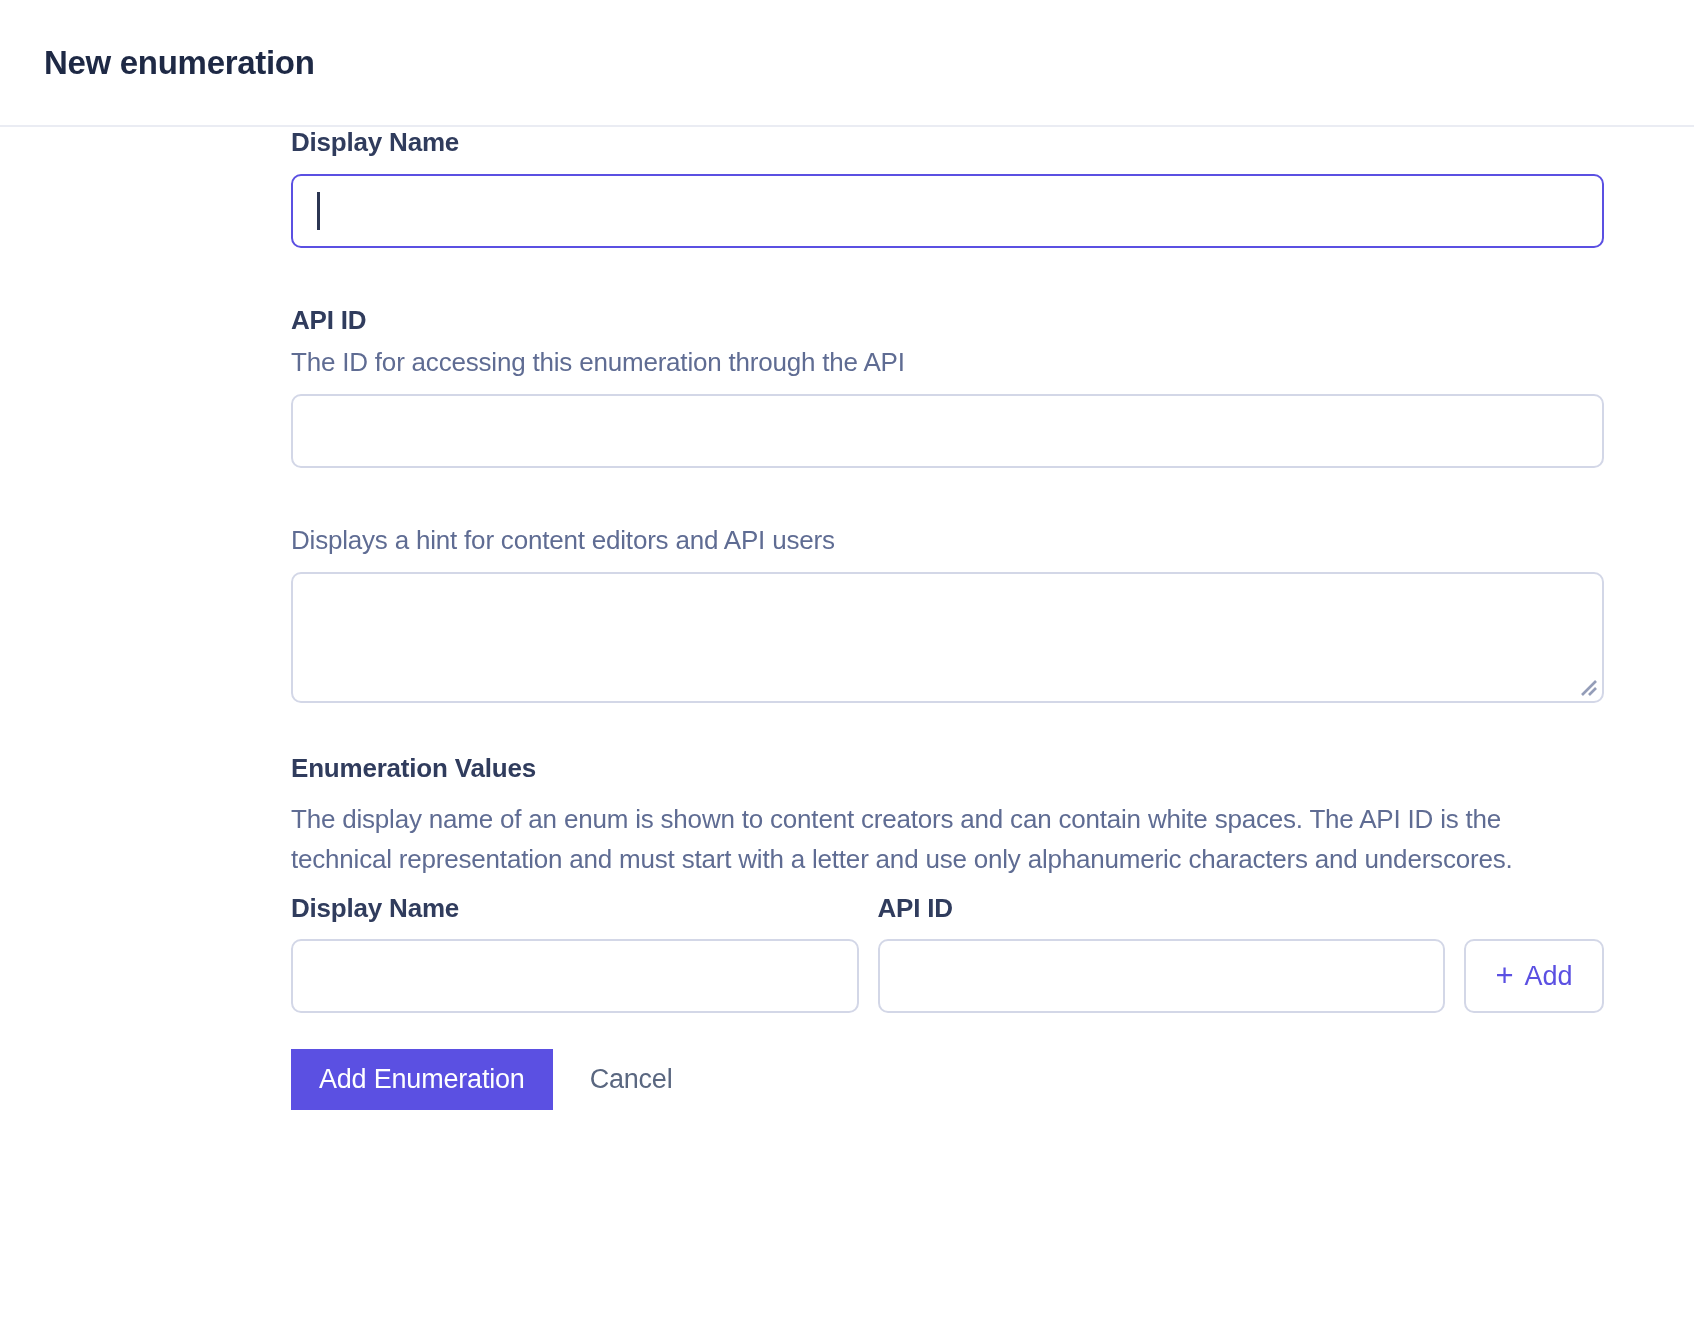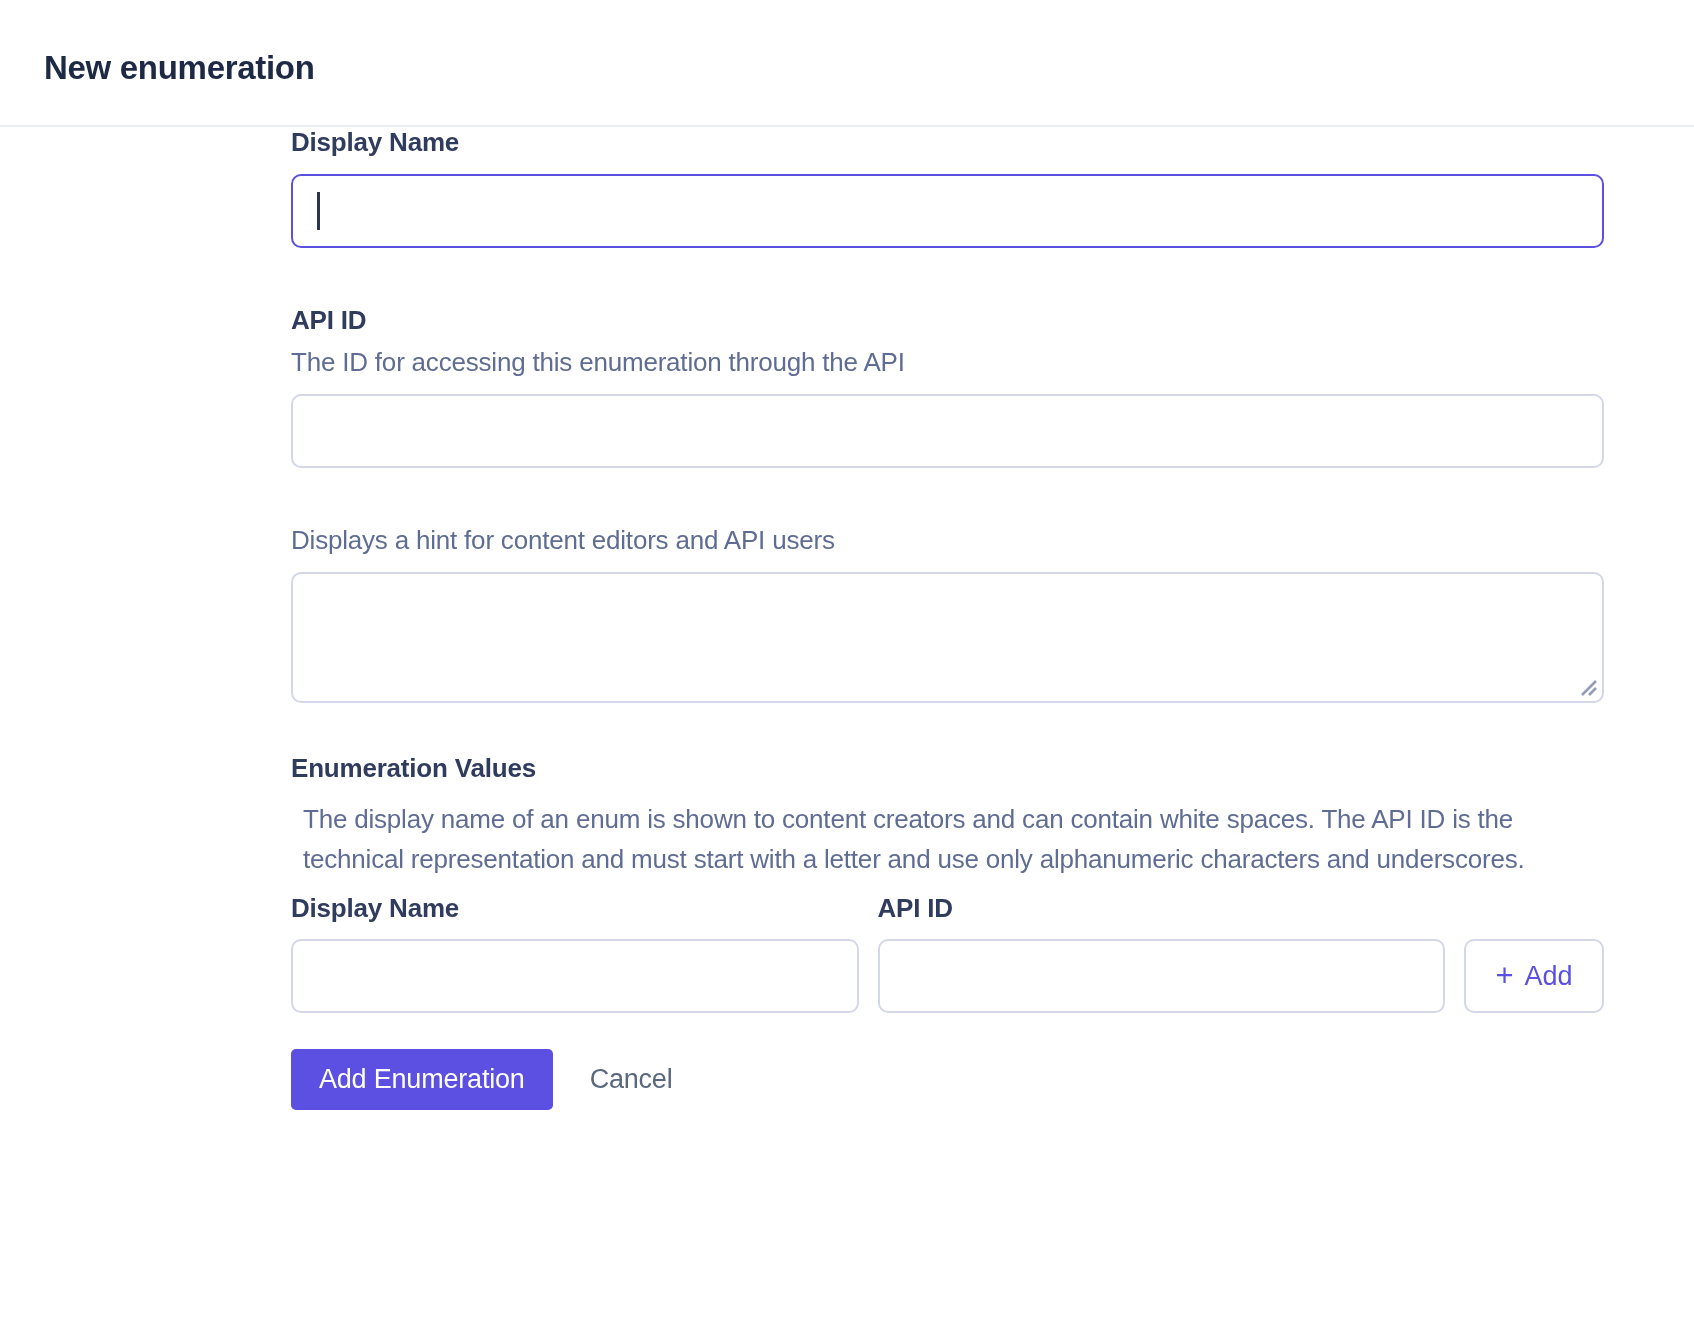--- a/index.html
+++ b/index.html
@@ -6,22 +6,22 @@
   html, body { margin: 0; padding: 0; background: #ffffff; }
   body {
     width: 1694px; height: 1344px; overflow: hidden;
     font-family: "Liberation Sans", sans-serif;
     color: #2e3a59;
     -webkit-font-smoothing: antialiased;
   }
 
   .page-header {
     height: 127px;
-    display: flex; align-items: flex-end;
-    padding: 16px 44px;
+    display: flex; align-items: center;
+    padding: 0 44px;
     border-bottom: 2px solid #eaecf3;
   }
   .page-title {
     font-size: 33px; font-weight: 700; color: #1e2945; letter-spacing: -0.3px;
   }
 
   .content {
     margin-left: 291px;
     width: 1313px;
   }
@@ -92,21 +92,21 @@
     background: #fff; cursor: pointer;
     display: flex; align-items: center; justify-content: center; gap: 11px;
     font-family: "Liberation Sans", sans-serif;
     font-size: 27px; color: #5b50e2;
   }
   .plus-glyph { font-size: 31px; line-height: 1; font-weight: 400; margin-top: -2px; }
 
   .actions { margin-top: 36px; display: flex; align-items: center; }
   .submit-button {
     height: 61px; padding: 0 28px;
-    background: #5b50e2; border: none; border-radius: 5px;
+    background: #5b50e2; border: none; border-radius: 0;
     font-family: "Liberation Sans", sans-serif;
     font-size: 27px; color: #ffffff; letter-spacing: -0.2px;
     cursor: pointer;
   }
   .cancel-button {
     margin-left: 37px;
     background: none; border: none; padding: 0;
     font-family: Liberation Sans, sans-serif;
     font-size: 27px; color: #5a6780; letter-spacing: -0.2px;
     cursor: pointer;
@@ -143,21 +143,21 @@
       <textarea class="text-area" style=""></textarea>
       <svg class="resize-handle" viewBox="0 0 22 22">
         <line x1="19" y1="5" x2="5" y2="19" stroke="#949db8" stroke-width="2.6"></line>
         <line x1="19" y1="12" x2="12" y2="19" stroke="#949db8" stroke-width="2.6"></line>
       </svg>
     </div>
   </section>
 
   <section class="enum-section">
     <div class="section-heading">Enumeration Values</div>
-    <p class="section-desc" style="margin:16px 0 0 12px;">The display name of an enum is shown to content creators and can contain white spaces. The API ID is the technical representation and must start with a letter and use only alphanumeric characters and underscores.</p>
+    <p class="section-desc" style="margin:16px 0 0 0;">The display name of an enum is shown to content creators and can contain white spaces. The API ID is the technical representation and must start with a letter and use only alphanumeric characters and underscores.</p>
 
     <div class="enum-grid enum-labels">
       <div class="field-label">Display Name</div>
       <div class="field-label">API ID</div>
       <div></div>
     </div>
 
     <div class="enum-grid enum-inputs">
       <input class="text-input" style="margin-top: 0px;" type="text" value="">
       <input class="text-input" style="margin-top: 0px;" type="text" value="">

